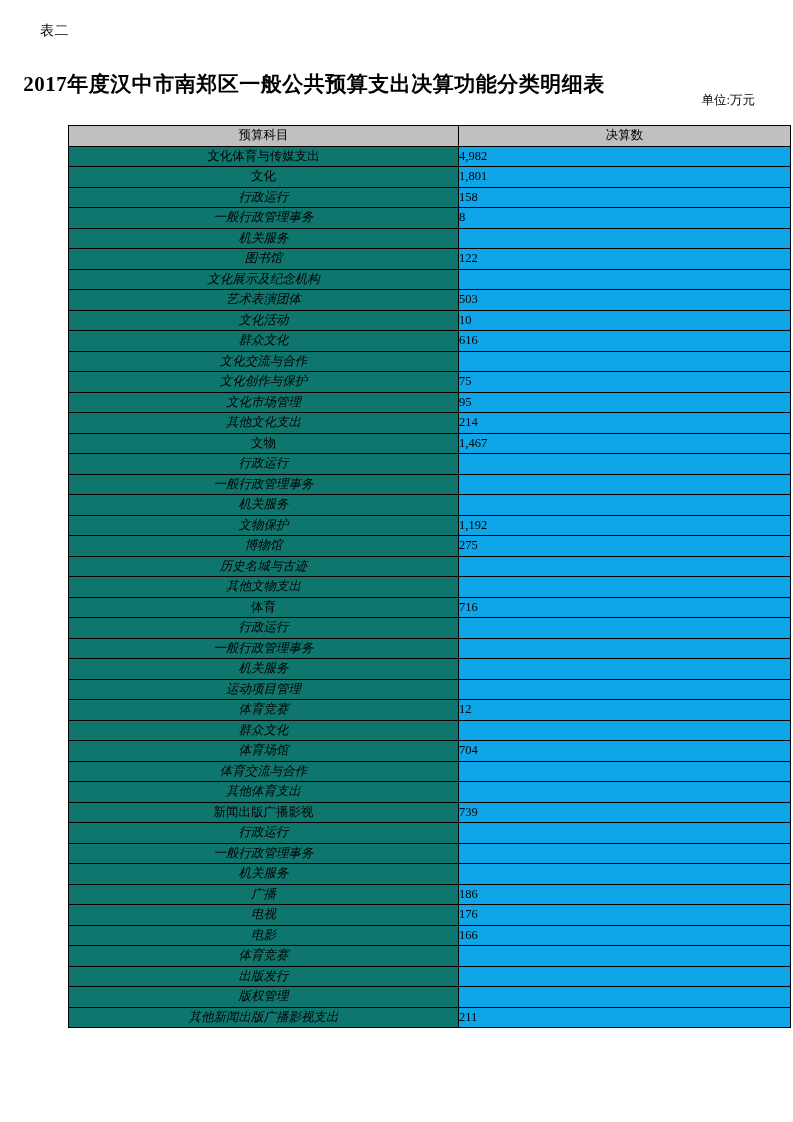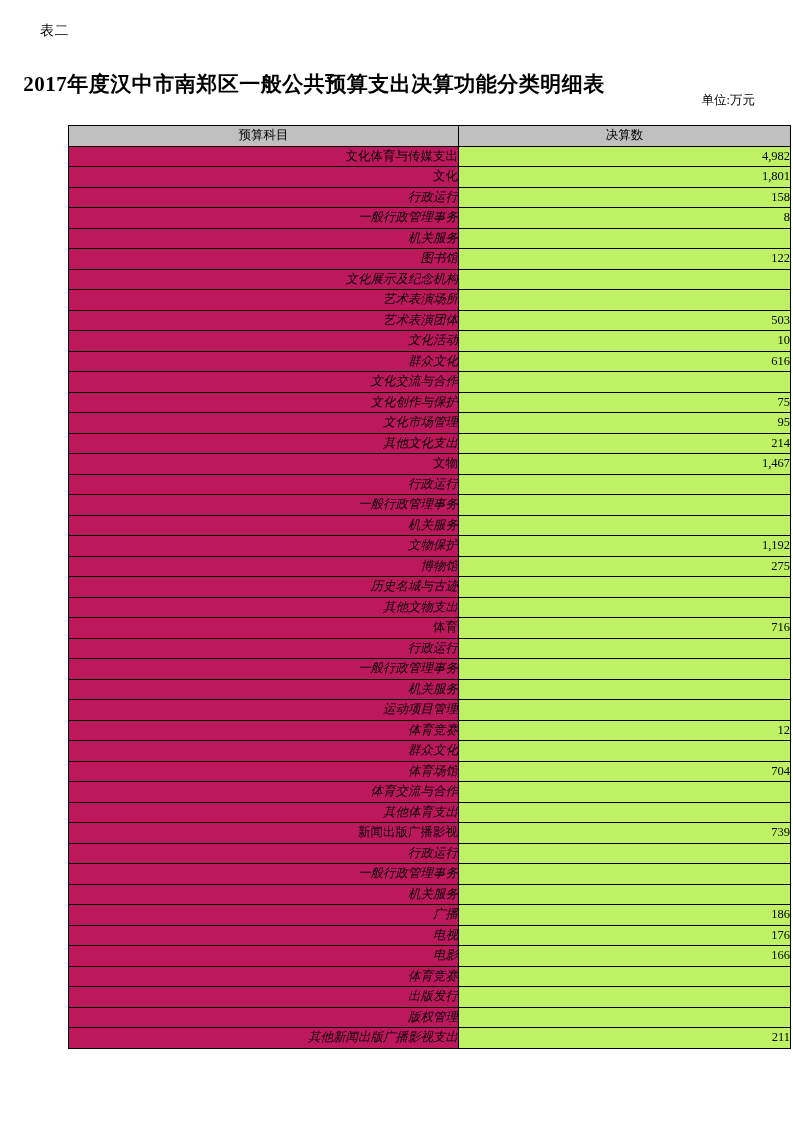--- a/index.html
+++ b/index.html
@@ -67,26 +67,26 @@
     font-family: "Liberation Serif", "DejaVu Serif", serif;
     overflow: hidden;
     white-space: nowrap;
   }
   table.budget th {
     text-align: center;
     background: #c0c0c0;
     font-weight: normal;
   }
   td.label {
-    background: #be185d;
-    text-align: right;
+    background: #0f766e;
+    text-align: center;
   }
   td.value {
-    background: #bef264;
-    text-align: right;
+    background: #0ea5e9;
+    text-align: left;
     padding-right: 5px;
     font-family: "Liberation Mono", "DejaVu Sans Mono", monospace;
     font-size: 12px;
   }
   .ind0 { padding-left: 6px; }
   .ind1 { padding-left: 22px; }
   .ind2 { padding-left: 38px; font-style: italic; }
 </style>
 </head>
 <body>
@@ -133,24 +133,20 @@
         </tr>
         <tr>
           <td class="label ind2">图书馆</td>
           <td class="value">122</td>
         </tr>
         <tr>
           <td class="label ind2">文化展示及纪念机构</td>
           <td class="value"></td>
         </tr>
         <tr>
-          <td class="label ind2">艺术表演场所</td>
-          <td class="value"></td>
-        </tr>
-        <tr>
           <td class="label ind2">艺术表演团体</td>
           <td class="value">503</td>
         </tr>
         <tr>
           <td class="label ind2">文化活动</td>
           <td class="value">10</td>
         </tr>
         <tr>
           <td class="label ind2">群众文化</td>
           <td class="value">616</td>

